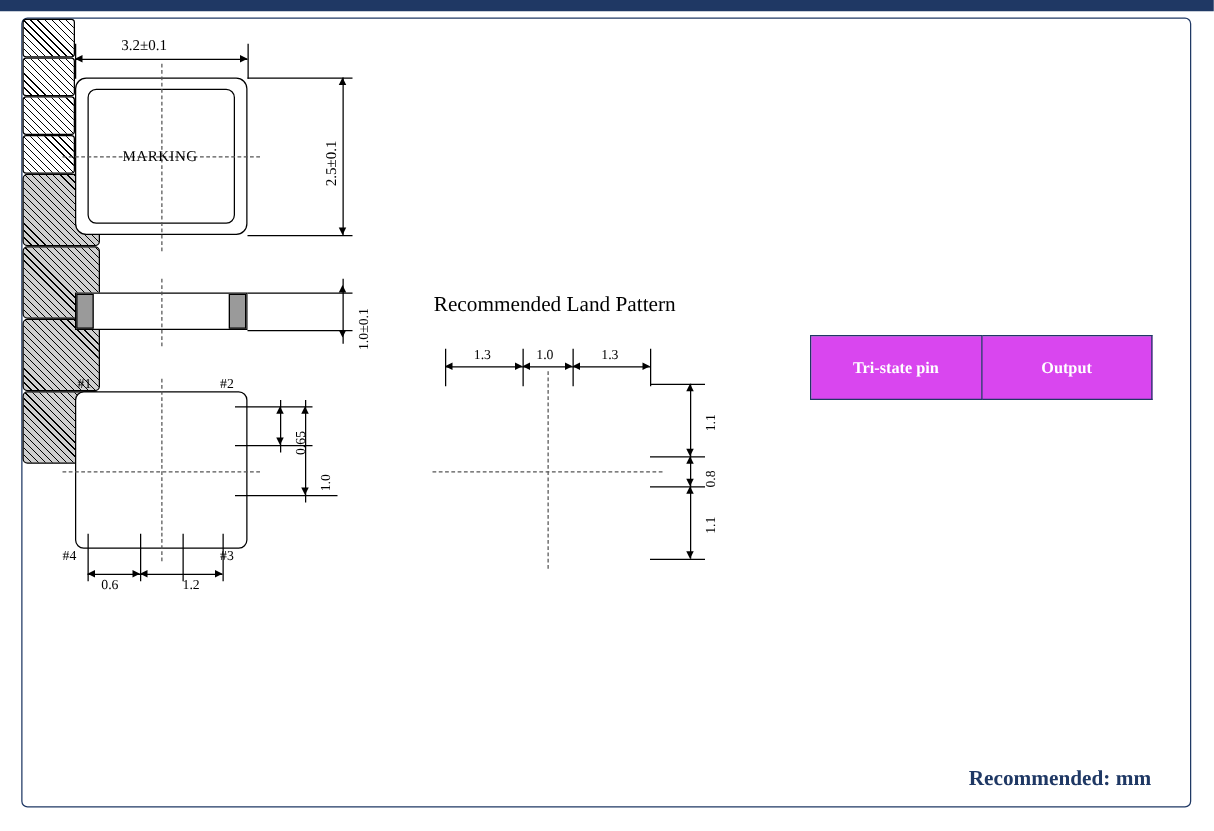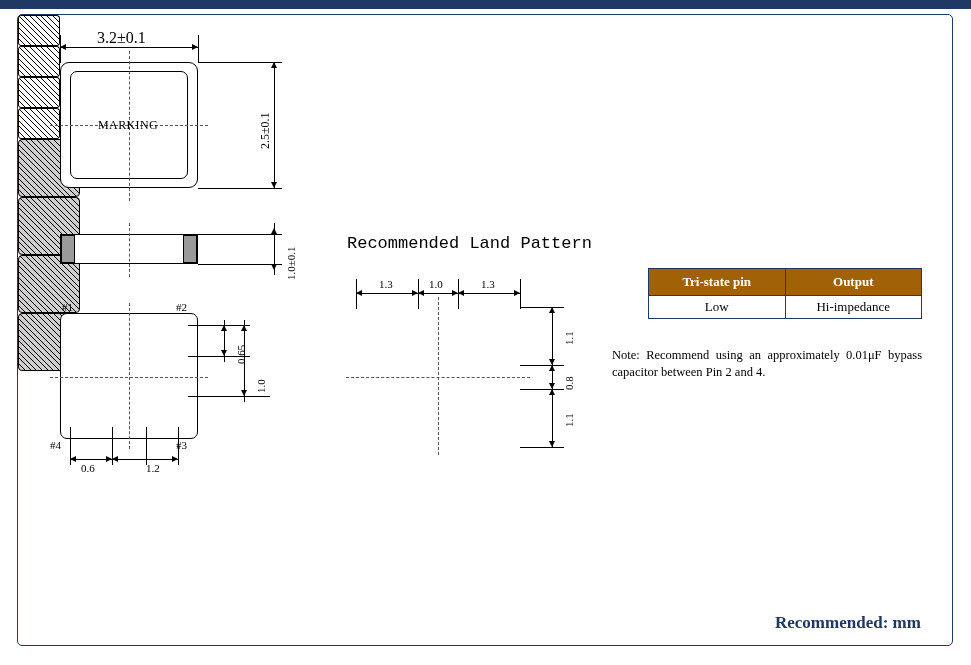--- a/index.html
+++ b/index.html
@@ -90,26 +90,26 @@
     box-sizing:border-box;
   }
 
   
   table.tbl {
     border-collapse: collapse;
     font-family:"Liberation Serif", serif;
     font-size:13px;
   }
   table.tbl th {
-    background:#a16207;
+    background:#d946ef;
     color:#ffffff;
     font-weight:bold;
     border:1px solid #1f3864;
     text-align:center;
-    padding:5px 6px;
+    padding:17px 6px;
   }
   table.tbl td {
     border:1px solid #1f3864;
     text-align:center;
     padding:3px 6px;
     color:#000;
     background:#ffffff;
   }
 
   .note {
@@ -190,21 +190,21 @@
       <div class="dashv" style="left:111px; top:36px; height:150px;"></div>
       <div class="dashh" style="left:32px; top:110px; width:158px;"></div>
 
       <div class="marking" style="left:80px; top:103px;">MARKING</div>
 
       <div class="vline" style="left:42px; top:20px; height:28px;"></div>
       <div class="vline" style="left:180px; top:20px; height:28px;"></div>
       <div class="hline" style="left:42px; top:32px; width:138px;"></div>
       <div class="arrowL" style="left:42px; top:29px;"></div>
       <div class="arrowR" style="left:174px; top:29px;"></div>
-      <div class="lbl" style="left:79px; top:14px; font-size:16px;text-align:right;">3.2±0.1</div>
+      <div class="lbl" style="left:79px; top:14px; font-size:12px;text-align:right;">3.2±0.1</div>
 
       <div class="hline" style="left:180px; top:47px; width:84px;"></div>
       <div class="hline" style="left:180px; top:173px; width:84px;"></div>
       <div class="vline" style="left:256px; top:47px; height:126px;"></div>
       <div class="arrowU" style="left:253px; top:47px;"></div>
       <div class="arrowD" style="left:253px; top:167px;"></div>
       <div class="lbl-v" style="left:240px; top:134px; font-size:12px;">2.5±0.1</div>
     </div>
 
     <div>
@@ -261,21 +261,21 @@
       <div class="arrowL" style="left:52px; top:441px;"></div>
       <div class="arrowR" style="left:88px; top:441px;"></div>
       <div class="lbl" style="left:63px; top:447px;">0.6</div>
 
       <div class="hline" style="left:94px; top:444px; width:66px;"></div>
       <div class="arrowL" style="left:94px; top:441px;"></div>
       <div class="arrowR" style="left:154px; top:441px;"></div>
       <div class="lbl" style="left:128px; top:447px;">1.2</div>
     </div>
 
-    <div class="rlp-title" style="left:329px; top:219px;font-family:Liberation Mono, monospace;">Recommended Land Pattern</div>
+    <div class="rlp-title" style="left:329px; top:219px;">Recommended Land Pattern</div>
 
     <div>
 
       <div class="hatch-grey" style="left:338px; top:292px; width:62px; height:58px; border-radius:4px;"></div>
       <div class="hatch-grey" style="left:440px; top:292px; width:62px; height:58px; border-radius:4px;"></div>
       <div class="hatch-grey" style="left:338px; top:374px; width:62px; height:58px; border-radius:4px;"></div>
       <div class="hatch-grey" style="left:440px; top:374px; width:62px; height:58px; border-radius:4px;"></div>
 
       <div class="dashh" style="left:328px; top:362px; width:184px;"></div>
       <div class="dashv" style="left:420px; top:282px; height:158px;"></div>
@@ -322,26 +322,21 @@
     </div>
 
     <table class="tbl" style="position:absolute; left:630px; top:253px; width:274px;">
       <thead>
         <tr>
           <th style="width:50%;">Tri-state pin</th>
           <th style="width:50%;">Output</th>
         </tr>
       </thead>
       <tbody>
-        <tr>
-          <td>Low</td>
-          <td>Hi-impedance</td>
-        </tr>
       </tbody>
     </table>
 
-    <div class="note" style="left:594px; top:332px; width:310px;">Note: Recommend using an approximately 0.01μF bypass capacitor between Pin 2 and 4.</div>
 
 
     <div class="dims-label" style="left:757px; top:598px;">Recommended: mm</div>
 
   </div>
 </div>
 
 </body></html>

